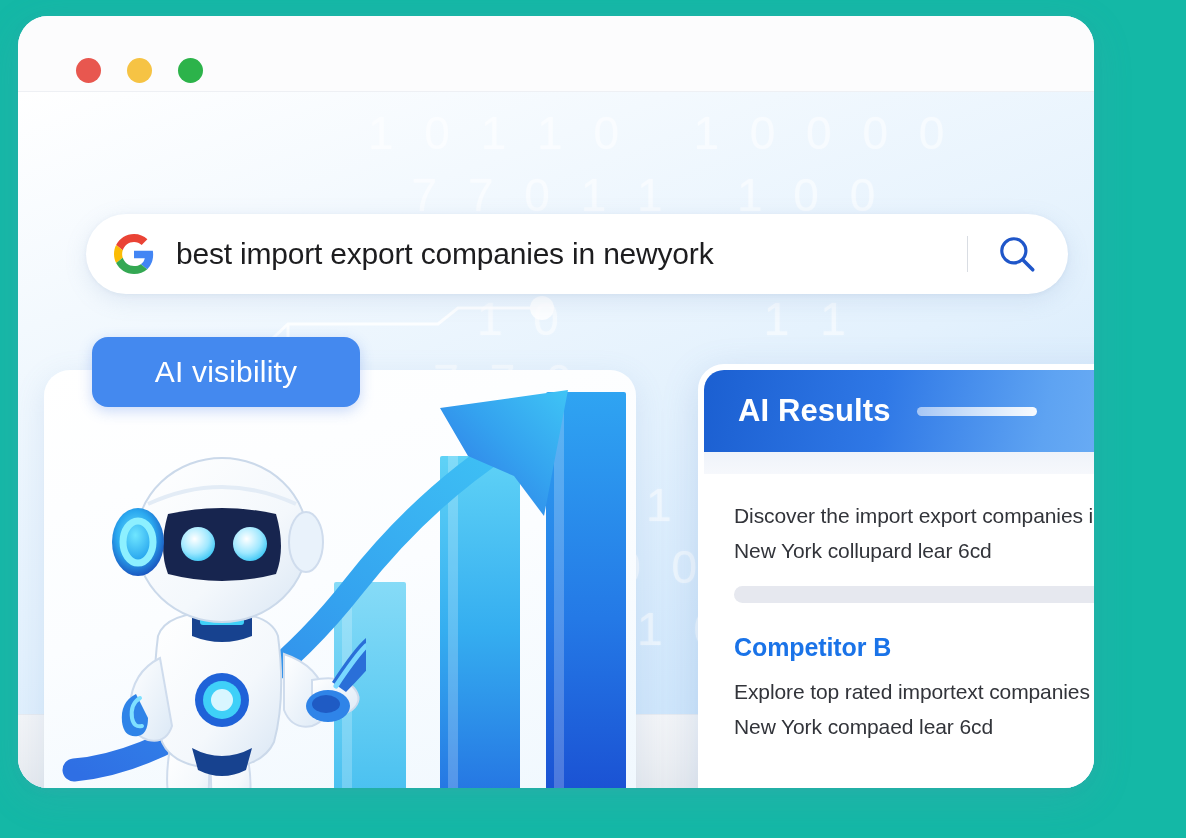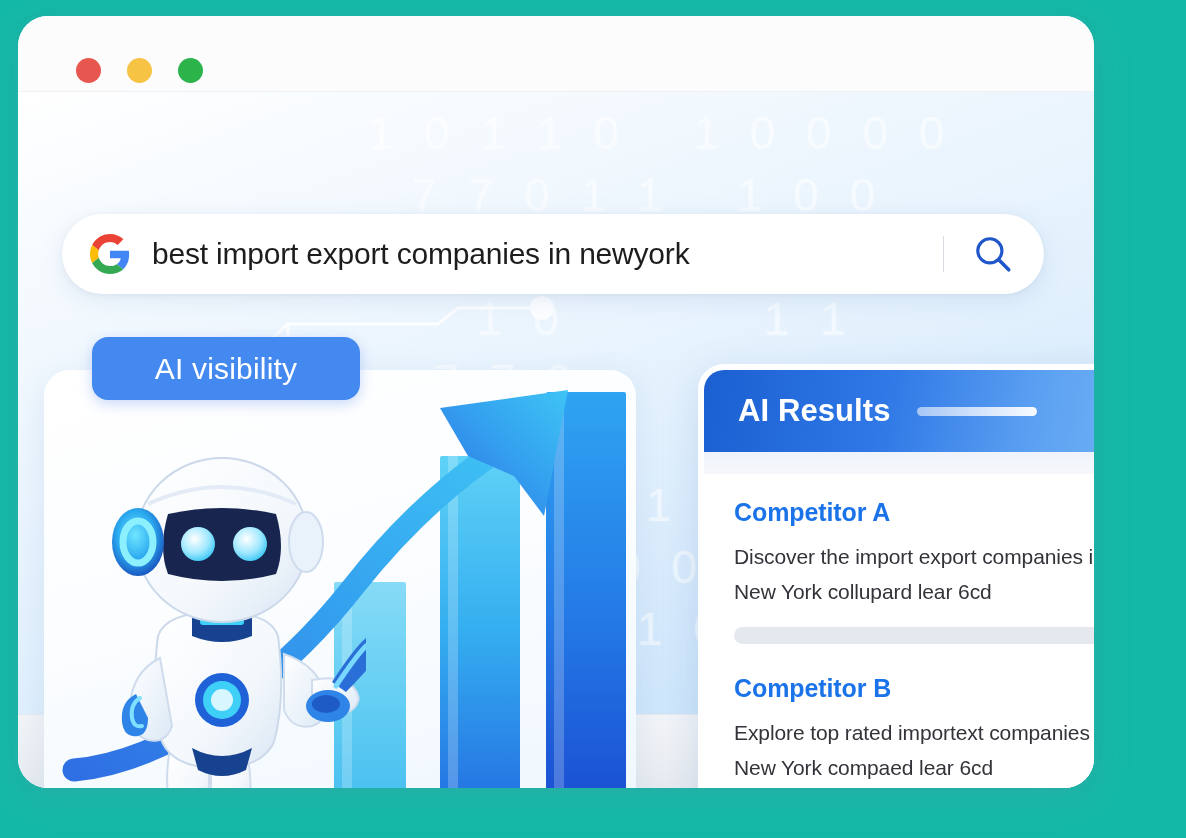--- a/index.html
+++ b/index.html
@@ -100,21 +100,21 @@
     left: 0; bottom: 0;
     width: 100%;
     height: 74px;
     background: linear-gradient(180deg, #f2f4f7 0%, #eceff3 60%, #e6eaef 100%);
     border-top: 1px solid #e6eaf0;
   }
 
   
   #search-bar {
     position: absolute;
-    left: 44px;
+    left: 68px;
     top: 122px;
     width: 982px;
     height: 80px;
     background: #ffffff;
     border-radius: 40px;
     box-shadow: 0 6px 22px rgba(120,150,190,0.17),
                 0 1px 4px rgba(120,150,190,0.10);
     display: flex;
     align-items: center;
     padding: 0 30px 0 28px;
@@ -139,21 +139,21 @@
     flex: 0 0 auto;
   }
   #search-icon { width: 42px; height: 42px; flex: 0 0 auto; }
 
   
   #ai-visibility-badge {
     position: absolute;
     left: 74px;
     top: 245px;
     width: 268px;
-    height: 63px;
+    height: 70px;
     background: #4489ef;
     border-radius: 16px;
     display: flex;
     align-items: center;
     justify-content: center;
     color: #ffffff;
     font-size: 30px;
     letter-spacing: 0.2px;
     box-shadow: 0 4px 14px rgba(60,120,230,0.28);
     z-index: 7;
@@ -442,21 +442,20 @@
         <div id="ai-results-header">
           <div id="ai-results-title">AI Results</div>
           <div id="ai-results-header-pill"></div>
         </div>
 
         <div id="ai-results-subheader"></div>
 
         <div id="ai-results-body">
 
           <div>
-            <div class="result-title">Competitor A</div>
             <div class="result-snippet">Discover the import export companies in New York collupard lear 6cd</div>
             <div class="placeholder-bar"></div>
           </div>
 
           <div>
             <div class="result-title">Competitor B</div>
             <div class="result-snippet">Explore top rated importext companies in New York compaed lear 6cd</div>
 
           </div>
 

